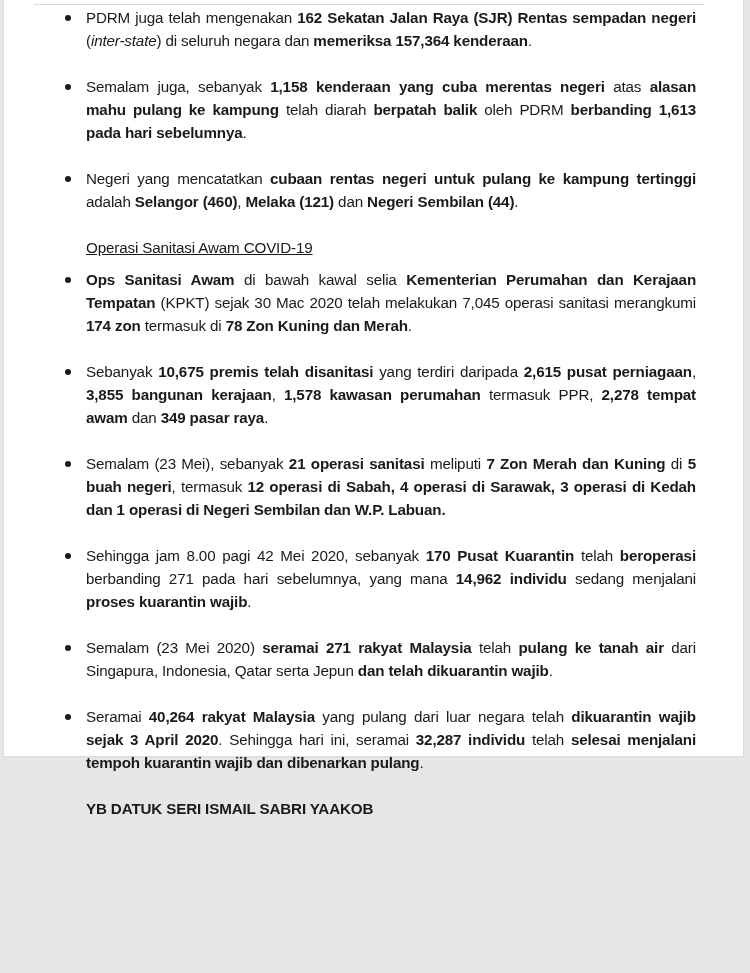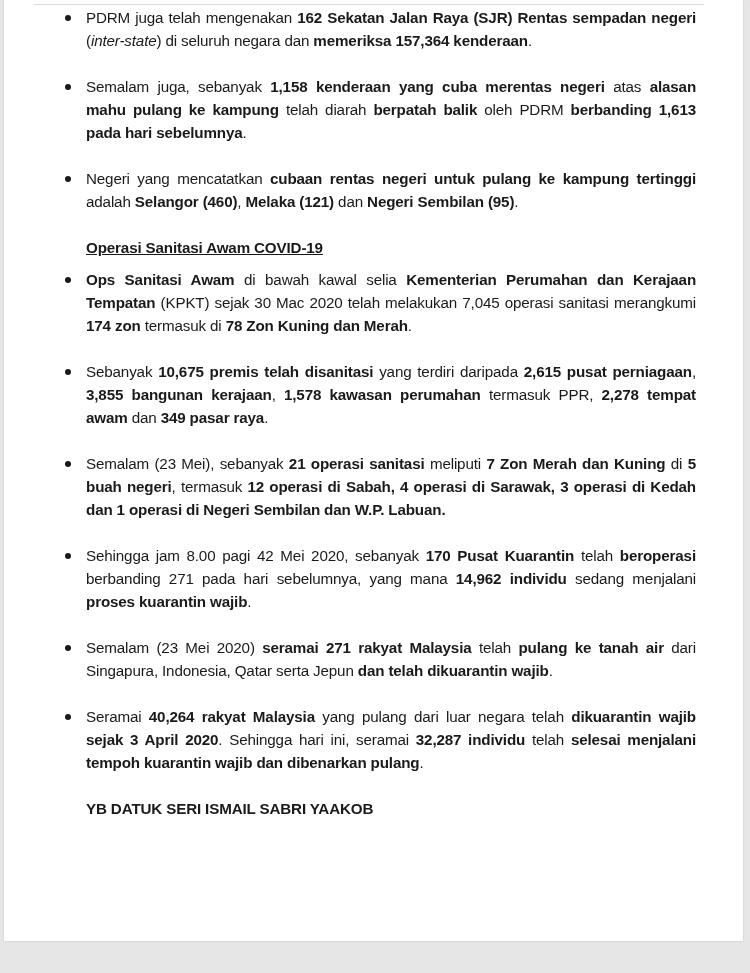--- a/index.html
+++ b/index.html
@@ -3,52 +3,52 @@
 <meta charset="utf-8">
 <style>
   html, body { margin: 0; padding: 0; }
   body {
     width: 750px; height: 973px; overflow: hidden;
     background: #e6e6e6;
     font-family: "Liberation Sans", sans-serif;
     color: #1a1a1a;
   }
   .page {
-    position: absolute; left: 4px; top: 0; width: 739px; height: 941px;
+    position: absolute; left: 4px; top: 0; width: 739px; height: 756px;
     background: #ffffff;
     box-shadow: 0 0 2px rgba(0,0,0,0.15);
   }
   .topline {
     position: absolute; left: 30px; top: 4px; width: 670px; height: 1px; background: #d8d8d8;
   }
   .content {
     position: absolute; left: 60px; top: 6px; width: 632px;
     font-size: 15.2px; line-height: 23px; letter-spacing: -0.15px;
   }
   .item { position: relative; padding-left: 22px; text-align: justify; margin-bottom: 23px; }
   .item .dot {
     position: absolute; left: 1px; top: 9px; width: 6px; height: 6px; border-radius: 50%; background: #1a1a1a;
   }
   .heading {
-    padding-left: 22px; font-weight: 700; text-decoration: underline; margin: 0 0 9px 0;
+    padding-left: 22px; font-weight: 400; text-decoration: underline; margin: 0 0 9px 0;
   }
   .sig { padding-left: 22px; font-weight: 700; margin-top: 8px; }
   .b { font-weight: 700; }
   .i { font-style: italic; }
 </style>
 </head>
 <body>
 
 <div class="page">
   <div class="topline"></div>
   <div class="content" id="content">
     <div id="sections">
         <div class="item"><span class="dot"></span><span>PDRM juga telah mengenakan </span><span class="b">162 Sekatan Jalan Raya (SJR) Rentas sempadan negeri</span><span> (</span><span class="i">inter-state</span><span>) di seluruh negara dan </span><span class="b">memeriksa 157,364 kenderaan</span><span>.</span></div>
         <div class="item"><span class="dot"></span><span>Semalam juga, sebanyak </span><span class="b">1,158 kenderaan yang cuba merentas negeri</span><span> atas </span><span class="b">alasan mahu pulang ke kampung</span><span> telah diarah </span><span class="b">berpatah balik</span><span> oleh PDRM </span><span class="b">berbanding 1,613 pada hari sebelumnya</span><span>.</span></div>
-        <div class="item"><span class="dot"></span><span>Negeri yang mencatatkan </span><span class="b">cubaan rentas negeri untuk pulang ke kampung tertinggi</span><span> adalah </span><span class="b">Selangor (460)</span><span>, </span><span class="b">Melaka (121)</span><span> dan </span><span class="b">Negeri Sembilan (95)</span><span>.</span></div>
+        <div class="item"><span class="dot"></span><span>Negeri yang mencatatkan </span><span class="b">cubaan rentas negeri untuk pulang ke kampung tertinggi</span><span> adalah </span><span class="b">Selangor (460)</span><span>, </span><span class="b">Melaka (121)</span><span> dan </span><span class="b">Negeri Sembilan (44)</span><span>.</span></div>
         <div class="heading">Operasi Sanitasi Awam COVID-19</div>
         <div class="item"><span class="dot"></span><span class="b">Ops Sanitasi Awam</span><span> di bawah kawal selia </span><span class="b">Kementerian Perumahan dan Kerajaan Tempatan</span><span> (KPKT) sejak 30 Mac 2020 telah melakukan 7,045 operasi sanitasi merangkumi </span><span class="b">174 zon</span><span> termasuk di </span><span class="b">78 Zon Kuning dan Merah</span><span>.</span></div>
         <div class="item"><span class="dot"></span><span>Sebanyak </span><span class="b">10,675 premis telah disanitasi</span><span> yang terdiri daripada </span><span class="b">2,615 pusat perniagaan</span><span>, </span><span class="b">3,855 bangunan kerajaan</span><span>, </span><span class="b">1,578 kawasan perumahan</span><span> termasuk PPR, </span><span class="b">2,278 tempat awam</span><span> dan </span><span class="b">349 pasar raya</span><span>.</span></div>
         <div class="item"><span class="dot"></span><span>Semalam (23 Mei), sebanyak </span><span class="b">21 operasi sanitasi</span><span> meliputi </span><span class="b">7 Zon Merah dan Kuning</span><span> di </span><span class="b">5 buah negeri</span><span>, termasuk </span><span class="b">12 operasi di Sabah, 4 operasi di Sarawak, 3 operasi di Kedah dan 1 operasi di Negeri Sembilan dan W.P. Labuan.</span></div>
         <div class="item"><span class="dot"></span><span>Sehingga jam 8.00 pagi 42 Mei 2020, sebanyak </span><span class="b">170 Pusat Kuarantin</span><span> telah </span><span class="b">beroperasi</span><span> berbanding 271 pada hari sebelumnya, yang mana </span><span class="b">14,962 individu</span><span> sedang menjalani </span><span class="b">proses kuarantin wajib</span><span>.</span></div>
         <div class="item"><span class="dot"></span><span>Semalam (23 Mei 2020) </span><span class="b">seramai 271 rakyat Malaysia</span><span> telah </span><span class="b">pulang ke tanah air</span><span> dari Singapura, Indonesia, Qatar serta Jepun </span><span class="b">dan telah dikuarantin wajib</span><span>.</span></div>
         <div class="item"><span class="dot"></span><span>Seramai </span><span class="b">40,264 rakyat Malaysia</span><span> yang pulang dari luar negara telah </span><span class="b">dikuarantin wajib sejak 3 April 2020</span><span>. Sehingga hari ini, seramai </span><span class="b">32,287 individu</span><span> telah </span><span class="b">selesai menjalani tempoh kuarantin wajib dan dibenarkan pulang</span><span>.</span></div>
       </div>
     <div class="sig">
       <div>YB DATUK SERI ISMAIL SABRI YAAKOB</div>

